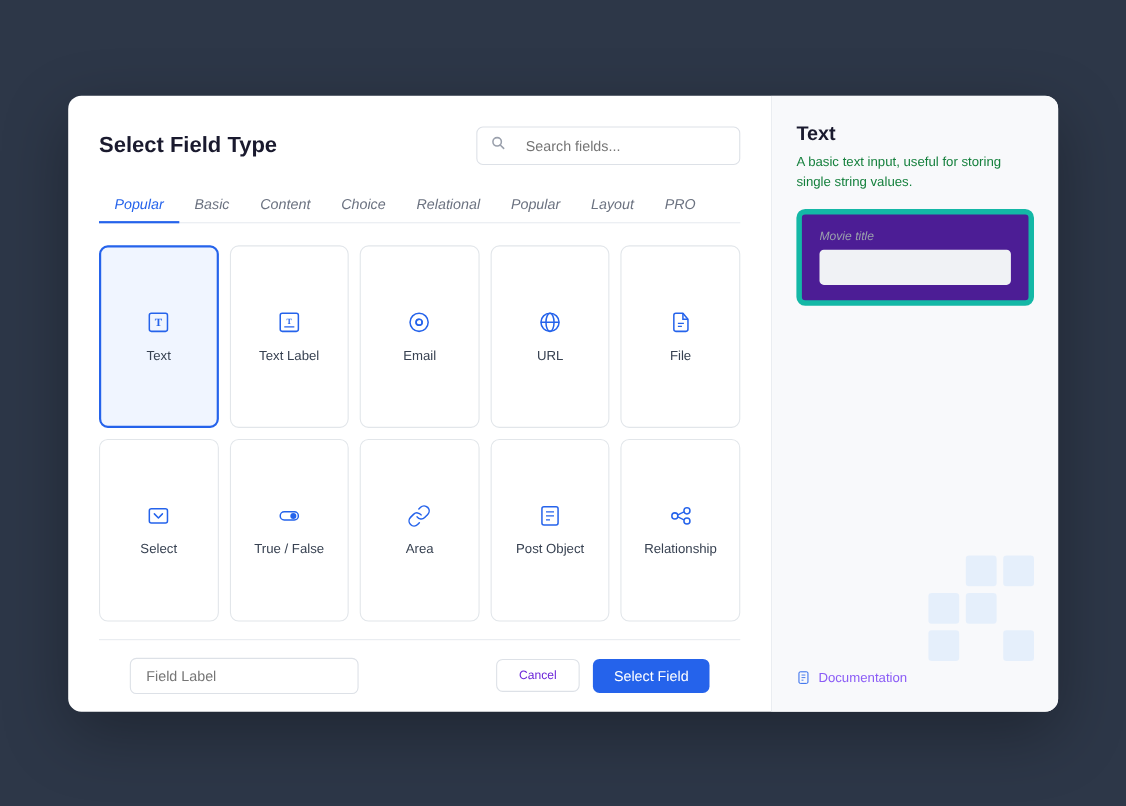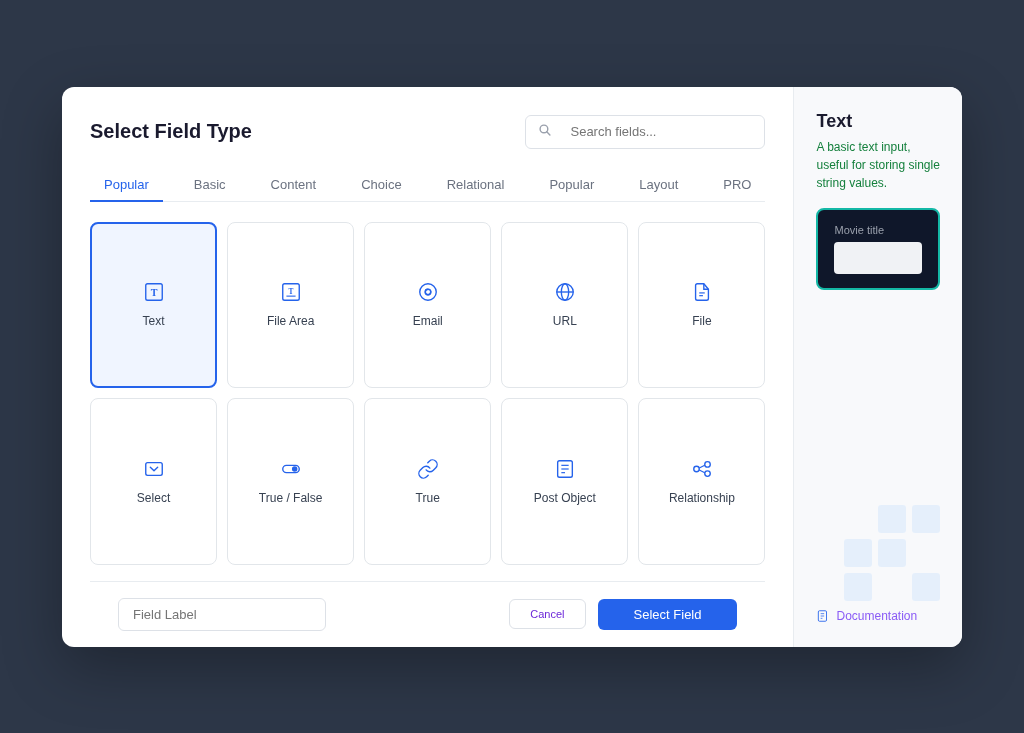--- a/index.html
+++ b/index.html
@@ -68,23 +68,24 @@
     .search-input {
       border: none;
       outline: none;
       font-size: 13px;
       color: #555;
       width: 100%;
       background: transparent;
     }
     .tabs {
       display: flex;
-      gap: 17px;
+      gap: 0;
       border-bottom: 1px solid #e8ecf0;
       margin-bottom: 0;
+      font-style: italic;
     }
     .tab {
       padding: 8px 14px;
       font-size: 13px;
       color: #6b7280;
       cursor: pointer;
       border-bottom: 2px solid transparent;
       margin-bottom: -1px;
       font-weight: 400;
     }
@@ -153,45 +154,46 @@
       padding: 8px 20px;
       font-size: 11px;
       color: #6d28d9;
       cursor: pointer;
       font-weight: 500;
     }
     .btn-select {
       border: none;
       background: #2563eb;
       border-radius: 6px;
-      padding: 8px 36px;
+      padding: 8px 19px;
       font-size: 13px;
       color: #fff;
       cursor: pointer;
       font-weight: 500;
     }
     
     .preview-title {
       font-size: 18px;
       font-weight: 600;
       color: #1a1a2e;
       margin-bottom: 6px;
     }
     .preview-desc {
       font-size: 12px;
       color: #15803d;
       line-height: 1.5;
       margin-bottom: 16px;
     }
     .preview-card {
-      background: #0f172a;
-      border: 2px solid #14b8a6;
+      background: #4c1d95;
+      border: 5px solid #14b8a6;
       border-radius: 8px;
       padding: 14px 16px;
       margin-bottom: 16px;
+      font-style: italic;
     }
     .preview-field-label {
       font-size: 11px;
       color: #9aa0ac;
       margin-bottom: 6px;
     }
     .preview-input-mock {
       height: 32px;
       background: #f0f2f5;
       border-radius: 4px;
@@ -272,21 +274,21 @@
         </div>
 
         <div class="field-card">
           <span class="field-icon">
             <svg width="22" height="22" viewBox="0 0 24 24" fill="none">
               <rect x="3" y="3" width="18" height="18" rx="2" stroke="#2563eb" stroke-width="1.5"></rect>
               <text x="12" y="14" text-anchor="middle" font-size="8" font-weight="700" fill="#2563eb" font-family="serif">T</text>
               <line x1="7" y1="16.5" x2="17" y2="16.5" stroke="#2563eb" stroke-width="1.2"></line>
             </svg>
           </span>
-          <span class="field-card-label">File Area</span>
+          <span class="field-card-label">Text Label</span>
         </div>
 
         <div class="field-card">
           <span class="field-icon">
             <svg width="22" height="22" viewBox="0 0 24 24" fill="none">
               <circle cx="12" cy="12" r="3" stroke="#2563eb" stroke-width="1.5"></circle>
               <path d="M12 9a3 3 0 1 0 3 3V11" stroke="#2563eb" stroke-width="1.5" stroke-linecap="round"></path>
               <circle cx="12" cy="12" r="9" stroke="#2563eb" stroke-width="1.5"></circle>
             </svg>
           </span>
@@ -336,21 +338,21 @@
           <span class="field-card-label">True / False</span>
         </div>
 
         <div class="field-card">
           <span class="field-icon">
             <svg width="22" height="22" viewBox="0 0 24 24" fill="none">
               <path d="M10 13a5 5 0 0 0 7.54.54l3-3a5 5 0 0 0-7.07-7.07l-1.72 1.71" stroke="#2563eb" stroke-width="1.5" stroke-linecap="round"></path>
               <path d="M14 11a5 5 0 0 0-7.54-.54l-3 3a5 5 0 0 0 7.07 7.07l1.71-1.71" stroke="#2563eb" stroke-width="1.5" stroke-linecap="round"></path>
             </svg>
           </span>
-          <span class="field-card-label">True</span>
+          <span class="field-card-label">Area</span>
         </div>
 
         <div class="field-card">
           <span class="field-icon">
             <svg width="22" height="22" viewBox="0 0 24 24" fill="none">
               <rect x="4" y="3" width="16" height="18" rx="2" stroke="#2563eb" stroke-width="1.5"></rect>
               <line x1="8" y1="8" x2="16" y2="8" stroke="#2563eb" stroke-width="1.3"></line>
               <line x1="8" y1="12" x2="16" y2="12" stroke="#2563eb" stroke-width="1.3"></line>
               <line x1="8" y1="16" x2="12" y2="16" stroke="#2563eb" stroke-width="1.3"></line>
             </svg>

